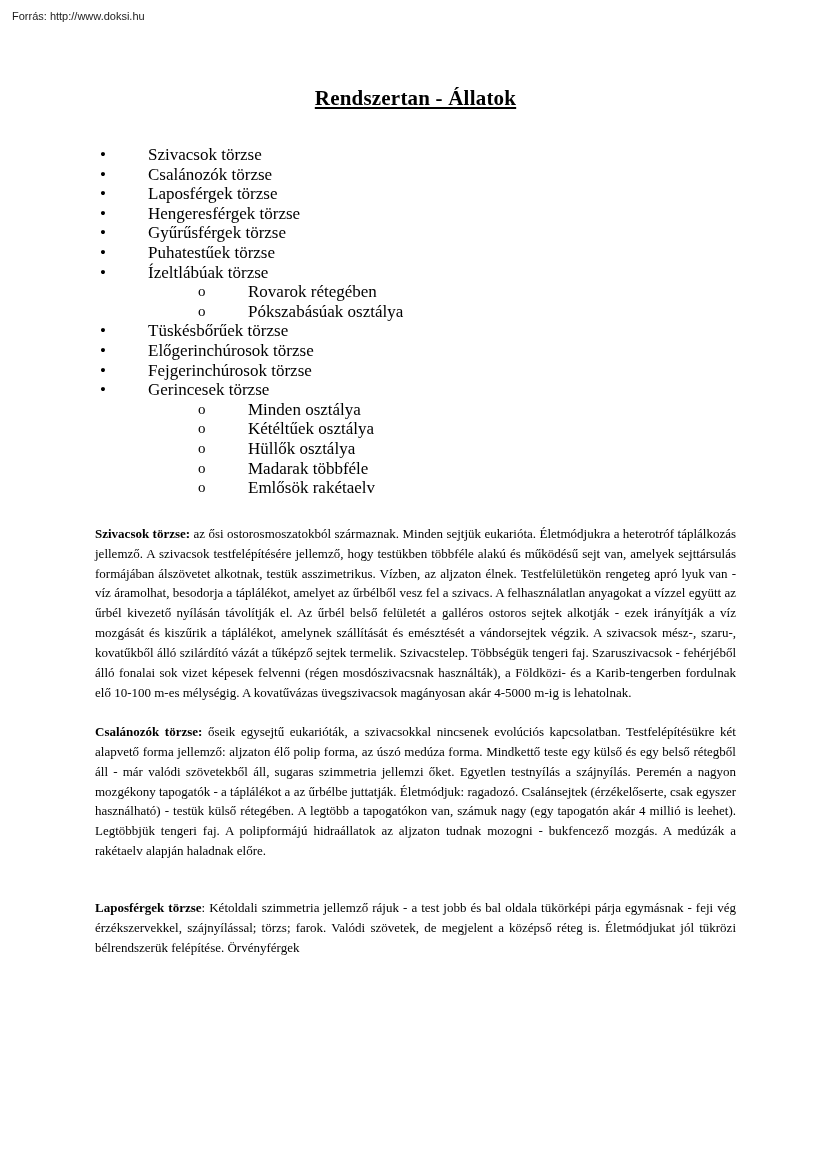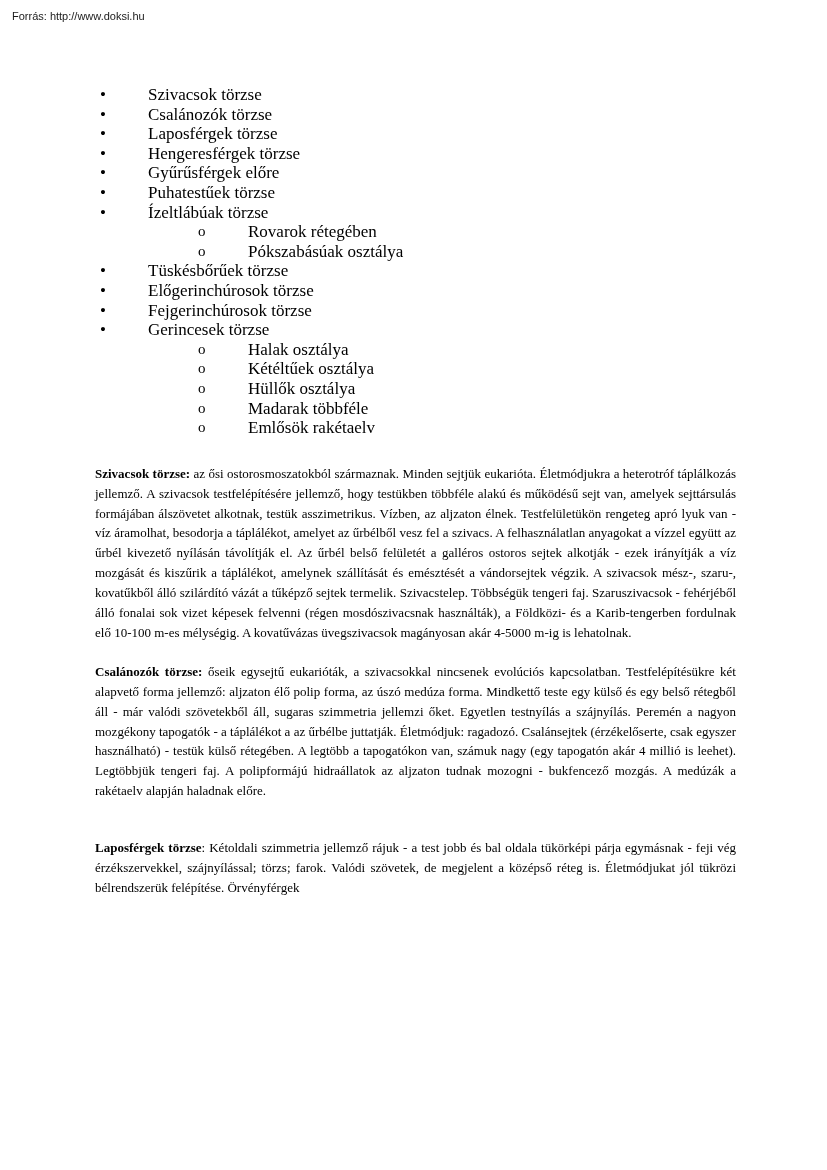--- a/index.html
+++ b/index.html
@@ -110,36 +110,37 @@
 </style>
 </head>
 <body>
 
 <div class="page">
 
   <div class="doc-header">Forrás: http://www.doksi.hu</div>
 
   <div class="content">
 
+    <h1 class="doc-title">Rendszertan - Állatok</h1>
 
     <div class="outline">
         <div class="outline-row level1"><span class="marker">•</span><span class="outline-label">Szivacsok törzse</span></div>
         <div class="outline-row level1"><span class="marker">•</span><span class="outline-label">Csalánozók törzse</span></div>
         <div class="outline-row level1"><span class="marker">•</span><span class="outline-label">Laposférgek törzse</span></div>
         <div class="outline-row level1"><span class="marker">•</span><span class="outline-label">Hengeresférgek törzse</span></div>
-        <div class="outline-row level1"><span class="marker">•</span><span class="outline-label">Gyűrűsférgek előre</span></div>
+        <div class="outline-row level1"><span class="marker">•</span><span class="outline-label">Gyűrűsférgek törzse</span></div>
         <div class="outline-row level1"><span class="marker">•</span><span class="outline-label">Puhatestűek törzse</span></div>
         <div class="outline-row level1"><span class="marker">•</span><span class="outline-label">Ízeltlábúak törzse</span></div>
         <div class="outline-row level2"><span class="marker">o</span><span class="outline-label">Rovarok rétegében</span></div>
         <div class="outline-row level2"><span class="marker">o</span><span class="outline-label">Pókszabásúak osztálya</span></div>
         <div class="outline-row level1"><span class="marker">•</span><span class="outline-label">Tüskésbőrűek törzse</span></div>
         <div class="outline-row level1"><span class="marker">•</span><span class="outline-label">Előgerinchúrosok törzse</span></div>
         <div class="outline-row level1"><span class="marker">•</span><span class="outline-label">Fejgerinchúrosok törzse</span></div>
         <div class="outline-row level1"><span class="marker">•</span><span class="outline-label">Gerincesek törzse</span></div>
-        <div class="outline-row level2"><span class="marker">o</span><span class="outline-label">Halak osztálya</span></div>
+        <div class="outline-row level2"><span class="marker">o</span><span class="outline-label">Minden osztálya</span></div>
         <div class="outline-row level2"><span class="marker">o</span><span class="outline-label">Kétéltűek osztálya</span></div>
         <div class="outline-row level2"><span class="marker">o</span><span class="outline-label">Hüllők osztálya</span></div>
         <div class="outline-row level2"><span class="marker">o</span><span class="outline-label">Madarak többféle</span></div>
         <div class="outline-row level2"><span class="marker">o</span><span class="outline-label">Emlősök rakétaelv</span></div>
       </div>
 
     <div class="sections">
         <p class="para"><span class="lead">Szivacsok törzse:</span><span class="body"> az ősi ostorosmoszatokból származnak. Minden sejtjük eukarióta. Életmódjukra a heterotróf táplálkozás jellemző. A szivacsok testfelépítésére jellemző, hogy testükben többféle alakú és működésű sejt van, amelyek sejttársulás formájában álszövetet alkotnak, testük asszimetrikus. Vízben, az aljzaton élnek. Testfelületükön rengeteg apró lyuk van - víz áramolhat, besodorja a táplálékot, amelyet az űrbélből vesz fel a szivacs. A felhasználatlan anyagokat a vízzel együtt az űrbél kivezető nyílásán távolítják el. Az űrbél belső felületét a galléros ostoros sejtek alkotják - ezek irányítják a víz mozgását és kiszűrik a táplálékot, amelynek szállítását és emésztését a vándorsejtek végzik. A szivacsok mész-, szaru-, kovatűkből álló szilárdító vázát a tűképző sejtek termelik. Szivacstelep. Többségük tengeri faj. Szaruszivacsok - fehérjéből álló fonalai sok vizet képesek felvenni (régen mosdószivacsnak használták), a Földközi- és a Karib-tengerben fordulnak elő 10-100 m-es mélységig. A kovatűvázas üvegszivacsok magányosan akár 4-5000 m-ig is lehatolnak.</span></p>
         <p class="para"><span class="lead">Csalánozók törzse:</span><span class="body"> őseik egysejtű eukarióták, a szivacsokkal nincsenek evolúciós kapcsolatban. Testfelépítésükre két alapvető forma jellemző: aljzaton élő polip forma, az úszó medúza forma. Mindkettő teste egy külső és egy belső rétegből áll - már valódi szövetekből áll, sugaras szimmetria jellemzi őket. Egyetlen testnyílás a szájnyílás. Peremén a nagyon mozgékony tapogatók - a táplálékot a az űrbélbe juttatják. Életmódjuk: ragadozó. Csalánsejtek (érzékelőserte, csak egyszer használható) - testük külső rétegében. A legtöbb a tapogatókon van, számuk nagy (egy tapogatón akár 4 millió is leehet). Legtöbbjük tengeri faj. A polipformájú hidraállatok az aljzaton tudnak mozogni - bukfencező mozgás. A medúzák a rakétaelv alapján haladnak előre.</span></p>
         <p class="para spaced-before"><span class="lead">Laposférgek törzse</span><span class="body">: Kétoldali szimmetria jellemző rájuk - a test jobb és bal oldala tükörképi párja egymásnak - feji vég érzékszervekkel, szájnyílással; törzs; farok. Valódi szövetek, de megjelent a középső réteg is. Életmódjukat jól tükrözi bélrendszerük felépítése. Örvényférgek</span></p>

